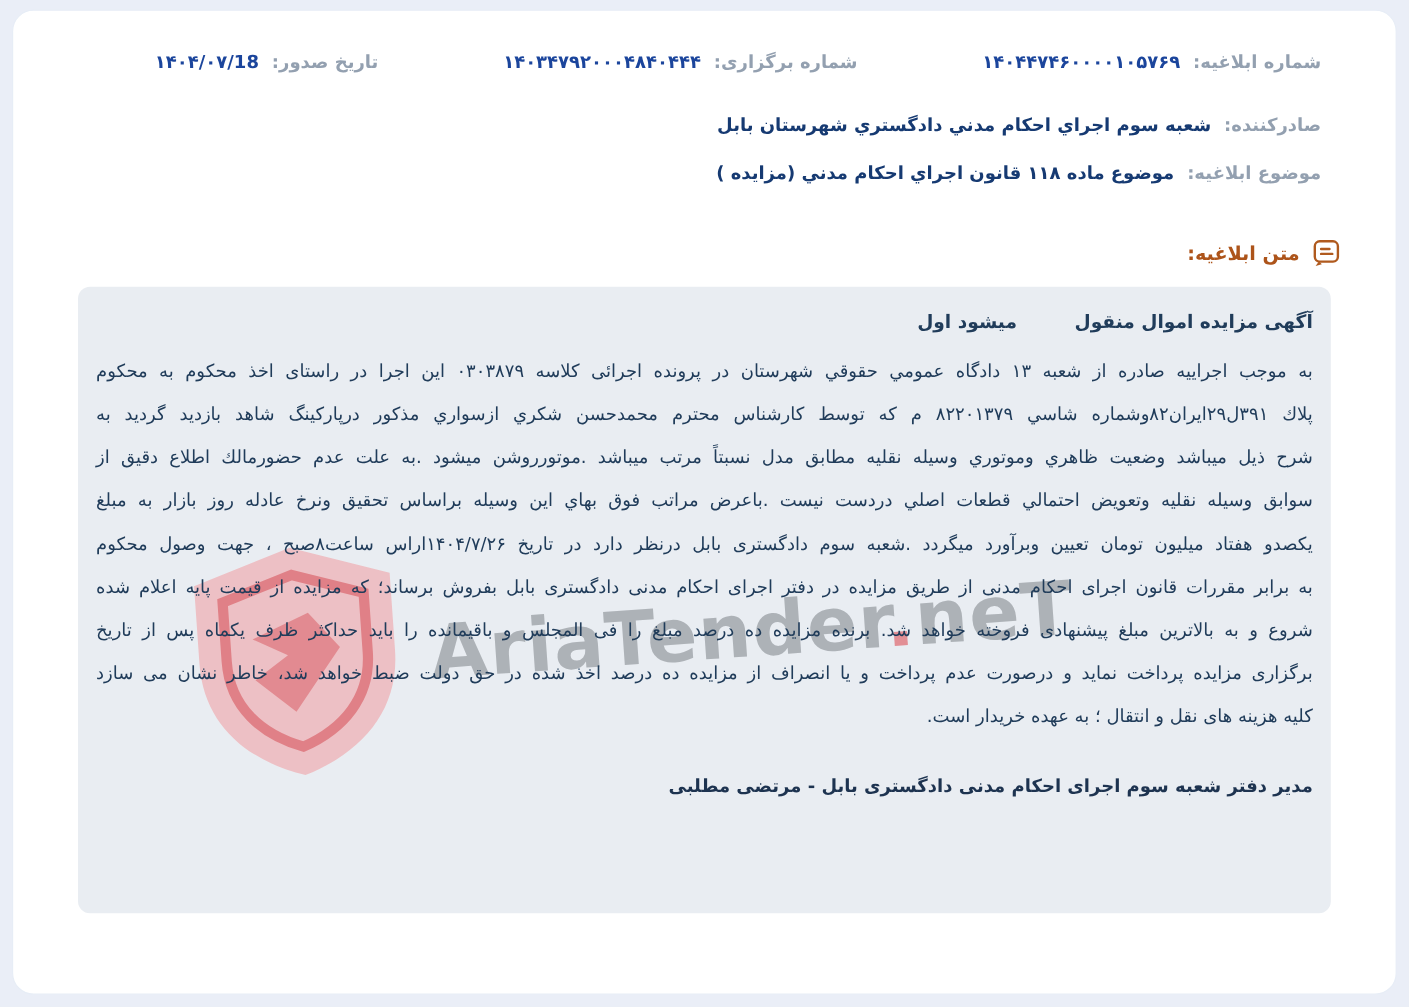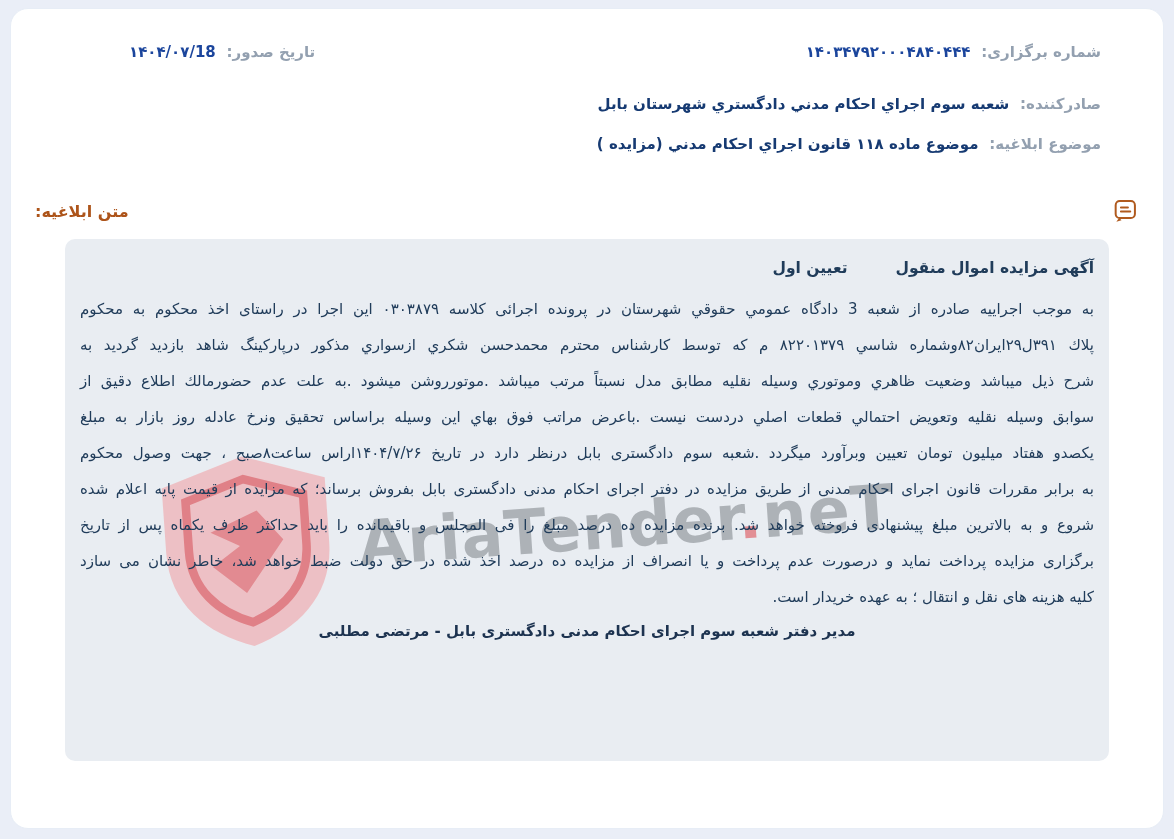--- a/index.html
+++ b/index.html
@@ -22,22 +22,22 @@
     font-size: 15px;
   }
   .hdr-label { color: var(--label-gray, #93a0b0); font-weight: bold; }
   .hdr-value { color: var(--value-blue, #1b459c); font-weight: 700; margin-right: 6px; }
   .hdr-line { padding: 0 62px; font-size: 15px; line-height: 26px; }
   .hdr-line.issuer { margin-bottom: 14px; margin-left: 36px; }
   .hdr-line.subject { margin-bottom: 40px; }
   .hdr-strong { color: var(--navy, #163a72); font-weight: 700; margin-right: 6px; }
   .body-label-row {
     display: flex; align-items: center; gap: 8px;
-    padding: 0 24px; color: var(--accent-orange, #ad541a);
-    font-weight: 700; font-size: 16px; margin-bottom: 14px; justify-content: space-between;
+    padding: 0 44px; color: var(--accent-orange, #ad541a);
+    font-weight: 700; font-size: 16px; margin-bottom: 14px;
   }
   .note-icon { width: 28px; height: 28px; flex: 0 0 auto; }
   .notice-box {
     position: relative; margin: 0 54px;
     background: var(--box-bg, #e9edf2);
     border-radius: 10px;
     height: 522px; box-sizing: border-box;
     padding: 20px 15px 24px;
     color: var(--body-text, #203c5a);
     overflow: hidden;
@@ -48,22 +48,22 @@
   }
   .notice-lines { position: relative; z-index: 2; }
   .body-line {
     font-size: 15px; line-height: 36px;
     text-align: justify; text-align-last: justify;
     white-space: normal;
   }
   .body-line:last-child { text-align-last: right; }
   .signature {
     position: relative; z-index: 2;
-    margin-top: 3px; font-size: 15px; font-weight: 700;
-    color: #1d3350; line-height: 26px; text-align: center;
+    margin-top: 27px; font-size: 15px; font-weight: 700;
+    color: #1d3350; line-height: 26px;
   }
   .watermark {
     position: absolute; left: auto; right: 58px; top: 150px;
     width: 900px; display: flex; flex-direction: row; align-items: center; gap: 16px;
     transform: rotate(-4deg); transform-origin: right center;
     direction: ltr; justify-content: flex-start;
     pointer-events: none; user-select: none; z-index: 1;
   }
   .wm-shield { width: 190px; height: 212px; opacity: .8; flex: 0 0 auto; }
   .wm-text {
@@ -71,20 +71,24 @@
     color: rgba(123,129,134,.55); white-space: nowrap;
   }
   .wm-dot { color: rgba(222,102,109,.7); }
 </style>
 </head>
 <body>
 
 <div class="card">
 
   <div class="hdr-fields">
+      <div class="hdr-field">
+      <span class="hdr-label">شماره ابلاغیه:</span>
+      <span class="hdr-value">۱۴۰۴۴۷۴۶۰۰۰۰۱۰۵۷۶۹</span>
+    </div>
       <div class="hdr-field">
       <span class="hdr-label">شماره برگزاری:</span>
       <span class="hdr-value">۱۴۰۳۴۷۹۲۰۰۰۴۸۴۰۴۴۴</span>
     </div>
       <div class="hdr-field">
       <span class="hdr-label">تاریخ صدور:</span>
       <span class="hdr-value">۱۴۰۴/۰۷/18</span>
     </div>
     </div>
 
@@ -114,25 +118,25 @@
       <svg class="wm-shield" viewBox="0 0 200 212">
         <path d="M100 6 L186 34 V102 C186 156 150 190 100 206 C50 190 14 156 14 102 V34 Z" fill="#efb6ba"></path>
         <path d="M100 30 L162 50 V102 C162 142 136 168 100 181 C64 168 38 142 38 102 V50 Z" fill="none" stroke="#de666d" stroke-width="9"></path>
         <path d="M62 84 L112 64 L138 96 L96 150 L62 120 L92 100 Z" fill="#de666d" opacity="0.85"></path>
       </svg>
       <span class="wm-text"><span>AriaTender</span><span class="wm-dot">.</span><span>neT</span></span>
     </div>
 
     <div class="notice-title">
       <span>آگهی مزایده اموال منقول</span>
-      <span>تعیین اول</span>
+      <span>میشود اول</span>
     </div>
 
     <div class="notice-lines">
-        <div class="body-line">به موجب اجراییه صادره از شعبه 3 دادگاه عمومي حقوقي شهرستان در پرونده اجرائی کلاسه ۰۳۰۳۸۷۹ این اجرا در راستای اخذ محکوم به محکوم</div>
+        <div class="body-line">به موجب اجراییه صادره از شعبه ۱۳ دادگاه عمومي حقوقي شهرستان در پرونده اجرائی کلاسه ۰۳۰۳۸۷۹ این اجرا در راستای اخذ محکوم به محکوم</div>
         <div class="body-line">پلاك ۳۹۱ل۲۹ایران۸۲وشماره شاسي ۸۲۲۰۱۳۷۹ م که توسط کارشناس محترم محمدحسن شکري ازسواري مذکور درپارکینگ شاهد بازدید گردید به</div>
         <div class="body-line">شرح ذیل میباشد وضعیت ظاهري وموتوري وسیله نقلیه مطابق مدل نسبتاً مرتب میباشد .موتورروشن میشود .به علت عدم حضورمالك اطلاع دقیق از</div>
         <div class="body-line">سوابق وسیله نقلیه وتعویض احتمالي قطعات اصلي دردست نیست .باعرض مراتب فوق بهاي این وسیله براساس تحقیق ونرخ عادله روز بازار به مبلغ</div>
         <div class="body-line">یکصدو هفتاد میلیون تومان تعیین وبرآورد میگردد .شعبه سوم دادگستری بابل درنظر دارد در تاریخ ۱۴۰۴/۷/۲۶اراس ساعت۸صبح ، جهت وصول محکوم</div>
         <div class="body-line">به برابر مقررات قانون اجرای احکام مدنی از طریق مزایده در دفتر اجرای احکام مدنی دادگستری بابل بفروش برساند؛ که مزایده از قیمت پایه اعلام شده</div>
         <div class="body-line">شروع و به بالاترین مبلغ پیشنهادی فروخته خواهد شد. برنده مزایده ده درصد مبلغ را فی المجلس و باقیمانده را باید حداکثر ظرف یکماه پس از تاریخ</div>
         <div class="body-line">برگزاری مزایده پرداخت نماید و درصورت عدم پرداخت و یا انصراف از مزایده ده درصد اخذ شده در حق دولت ضبط خواهد شد، خاطر نشان می سازد</div>
         <div class="body-line">کلیه هزینه های نقل و انتقال ؛ به عهده خریدار است.</div>
       </div>
 

